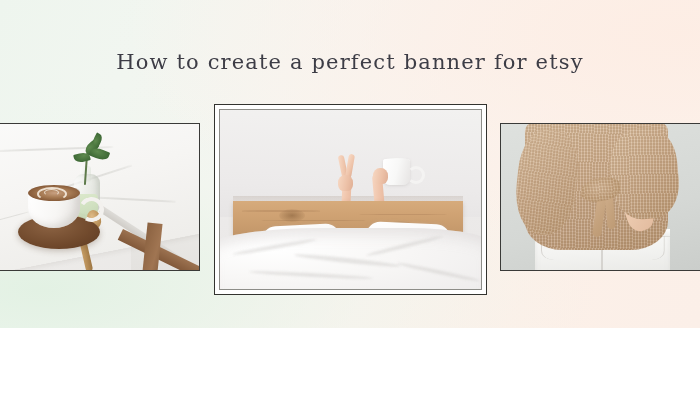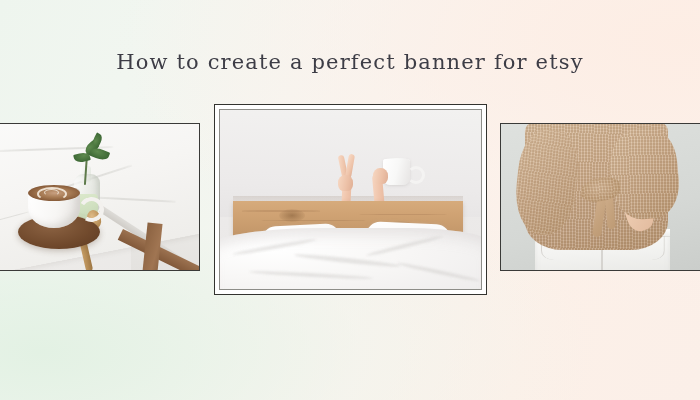--- a/index.html
+++ b/index.html
@@ -10,21 +10,21 @@
     width: 700px;
     height: 400px;
     overflow: hidden;
     font-family: "DejaVu Serif", "Liberation Serif", serif;
   }
 
   
   .banner {
     position: relative;
     width: 700px;
-    height: 400px;
+    height: 328px;
     overflow: hidden;
     background:
       linear-gradient(112deg,
         #eef5ee 0%,
         #f1f6f0 18%,
         #f6f5f0 38%,
         #faf2ec 58%,
         #fcf0e8 78%,
         #fbefe8 100%);
   }

